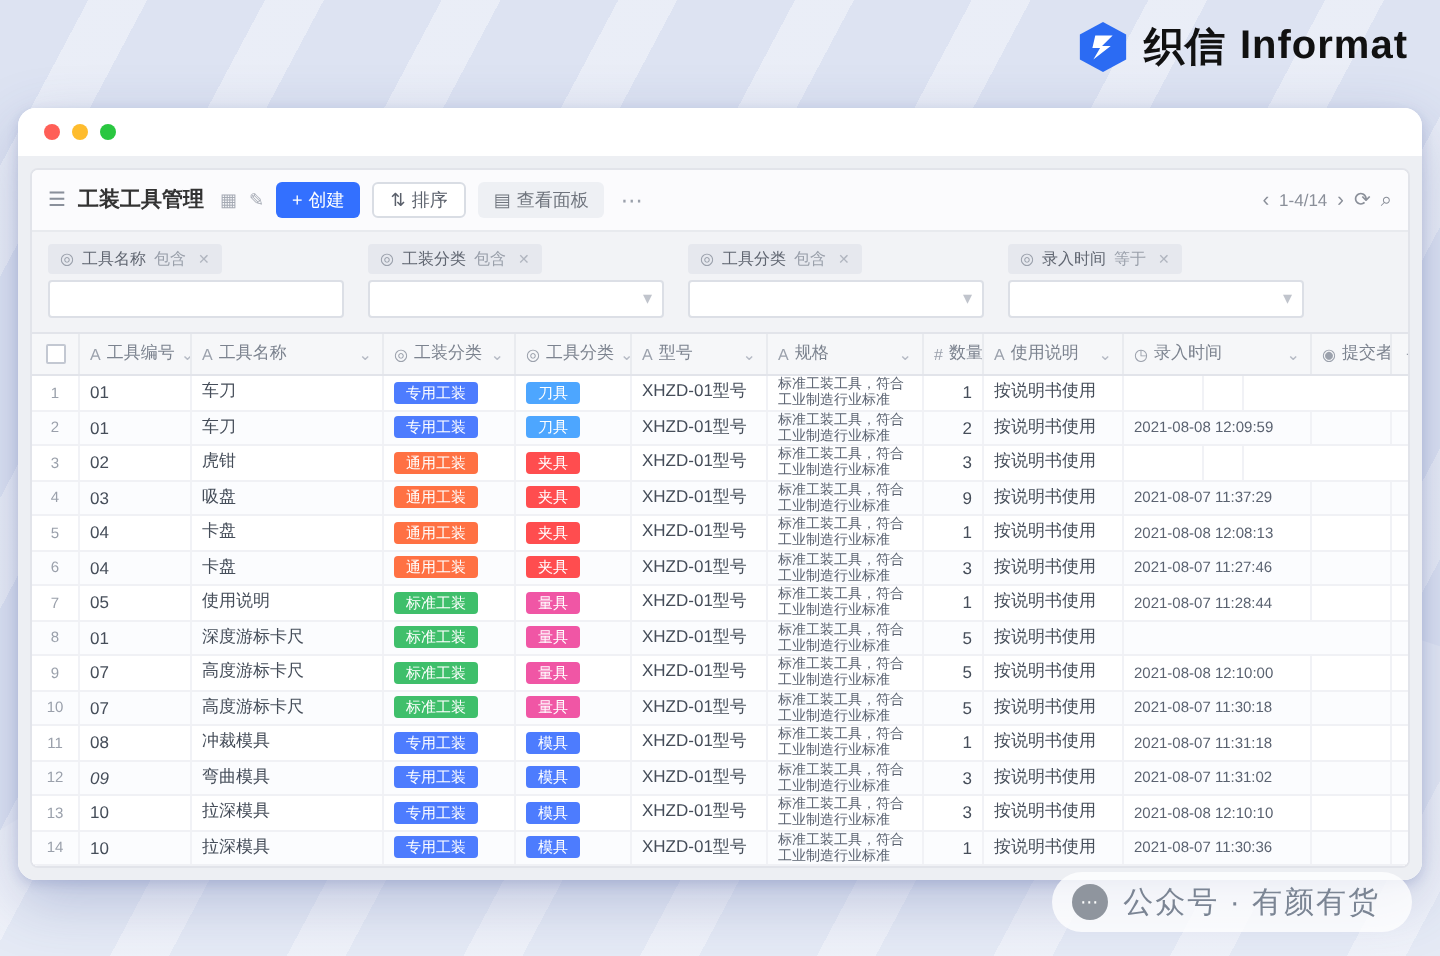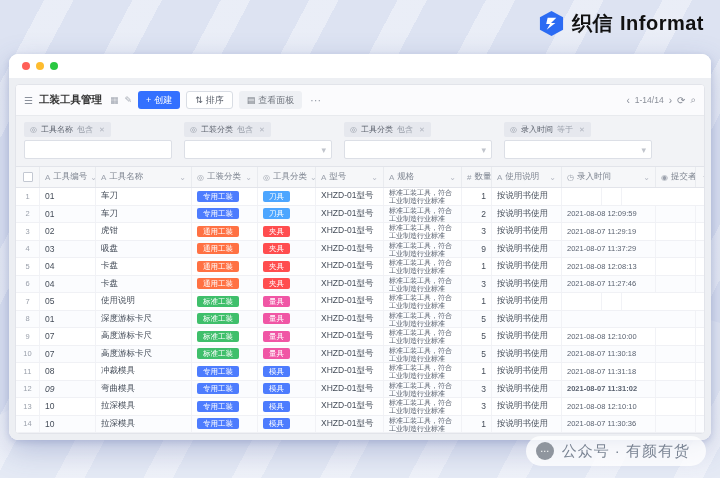--- a/index.html
+++ b/index.html
@@ -109,21 +109,21 @@
             <span>排序</span>
           </button>
           <button class="btn btn-panel">
             <span>▤</span>
             <span>查看面板</span>
           </button>
           <span class="tb-more">⋯</span>
           <div class="spacer"></div>
           <div class="pg">
             <span class="chev">‹</span>
-            <span>1-14/14</span>
+            <span>1-4/14</span>
             <span class="chev">›</span>
             <span class="icn">⟳</span>
             <span class="icn">⌕</span>
           </div>
         </div>
 
         <div class="filterbar" id="filter-groups">
             <div class="fgroup">
               <div class="fchip">
                 <span class="fdot">◎</span>
@@ -260,21 +260,20 @@
                 <div class="gcell" style="width: 66px;">
                   <span class="chip" style="background: rgb(255, 113, 67);">通用工装</span>
                 </div>
                 <div class="gcell" style="width: 58px;">
                   <span class="chip" style="background: rgb(255, 77, 79);">夹具</span>
                 </div>
                 <div class="gcell" style="width: 68px;">XHZD-01型号</div>
                 <div class="gcell spec" style="width: 78px;">标准工装工具，符合工业制造行业标准</div>
                 <div class="gcell qty" style="width: 30px;">3</div>
                 <div class="gcell" style="width: 70px;">按说明书使用</div>
-                <div class="gcell time" style="width: 94px;">2021-08-07 11:29:19</div>
                 <div class="gcell" style="width: 40px;"></div>
                 <div class="gcell" style="width: 20px;"></div>
               </div>
               <div class="grow">
                 <div class="gcell c-num" style="width: 24px;">4</div>
                 <div class="gcell" style="width: 56px;">03</div>
                 <div class="gcell" style="width: 96px;">吸盘</div>
                 <div class="gcell" style="width: 66px;">
                   <span class="chip" style="background: rgb(255, 113, 67);">通用工装</span>
                 </div>
@@ -332,20 +331,21 @@
                 <div class="gcell" style="width: 66px;">
                   <span class="chip" style="background: rgb(63, 191, 107);">标准工装</span>
                 </div>
                 <div class="gcell" style="width: 58px;">
                   <span class="chip" style="background: rgb(240, 86, 165);">量具</span>
                 </div>
                 <div class="gcell" style="width: 68px;">XHZD-01型号</div>
                 <div class="gcell spec" style="width: 78px;">标准工装工具，符合工业制造行业标准</div>
                 <div class="gcell qty" style="width: 30px;">1</div>
                 <div class="gcell" style="width: 70px;">按说明书使用</div>
+                <div class="gcell time" style="width: 94px;">2021-08-07 11:28:44</div>
                 <div class="gcell" style="width: 40px;"></div>
                 <div class="gcell" style="width: 20px;"></div>
               </div>
               <div class="grow">
                 <div class="gcell c-num" style="width: 24px;">8</div>
                 <div class="gcell" style="width: 56px;">01</div>
                 <div class="gcell" style="width: 96px;">深度游标卡尺</div>
                 <div class="gcell" style="width: 66px;">
                   <span class="chip" style="background: rgb(63, 191, 107);">标准工装</span>
                 </div>
@@ -421,21 +421,21 @@
                 <div class="gcell" style="width: 66px;">
                   <span class="chip" style="background: rgb(77, 124, 254);">专用工装</span>
                 </div>
                 <div class="gcell" style="width: 58px;">
                   <span class="chip" style="background: rgb(77, 124, 254);">模具</span>
                 </div>
                 <div class="gcell" style="width: 68px;">XHZD-01型号</div>
                 <div class="gcell spec" style="width: 78px;">标准工装工具，符合工业制造行业标准</div>
                 <div class="gcell qty" style="width: 30px;">3</div>
                 <div class="gcell" style="width: 70px;">按说明书使用</div>
-                <div class="gcell time" style="width: 94px; font-weight: bold;">2021-08-07 11:31:02</div>
+                <div class="gcell time" style="width: 94px;">2021-08-07 11:31:02</div>
                 <div class="gcell" style="width: 40px;"></div>
                 <div class="gcell" style="width: 20px;"></div>
               </div>
               <div class="grow">
                 <div class="gcell c-num" style="width: 24px;">13</div>
                 <div class="gcell" style="width: 56px;">10</div>
                 <div class="gcell" style="width: 96px;">拉深模具</div>
                 <div class="gcell" style="width: 66px;">
                   <span class="chip" style="background: rgb(77, 124, 254);">专用工装</span>
                 </div>

